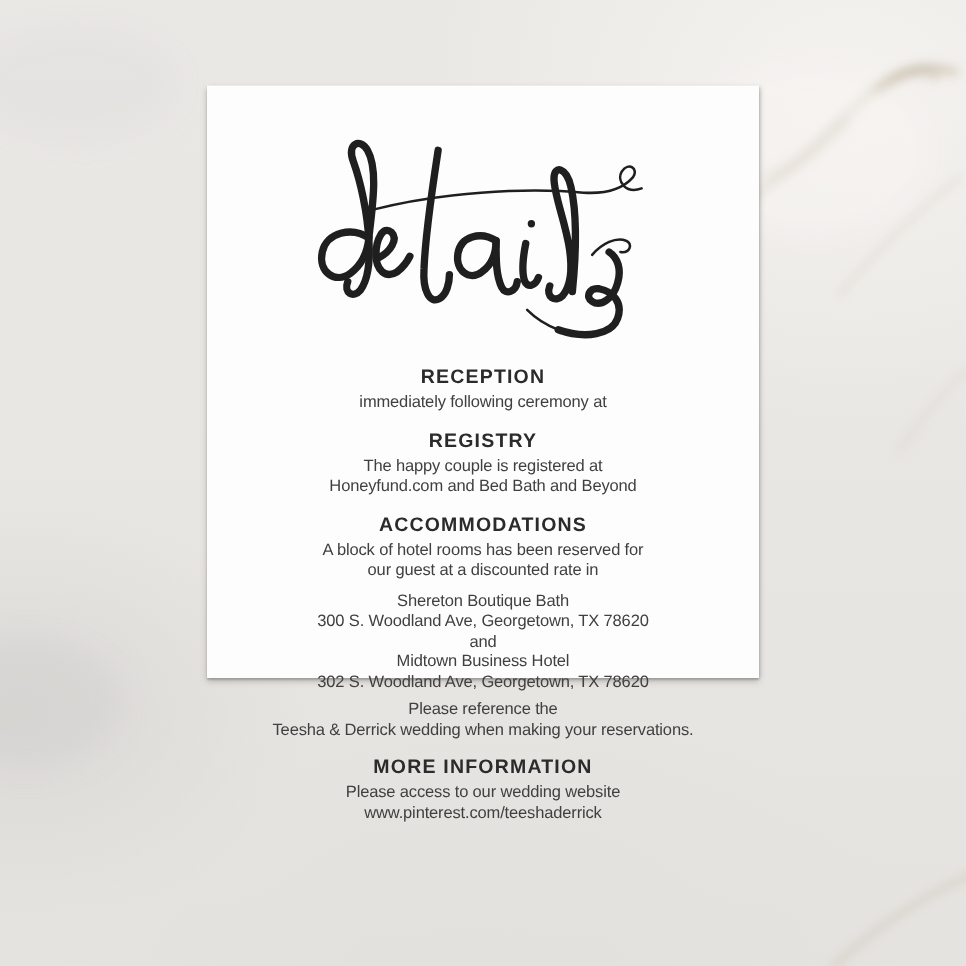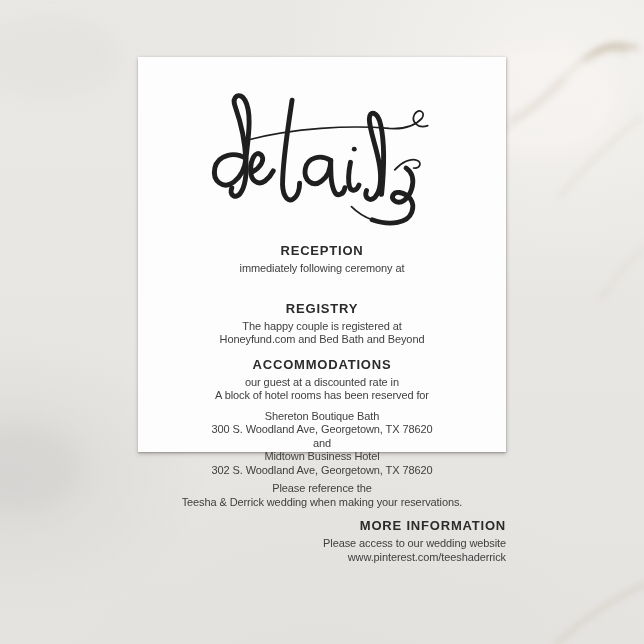--- a/index.html
+++ b/index.html
@@ -27,25 +27,25 @@
 
   .sec-heading {
     font-size: 13px; font-weight: bold; letter-spacing: .8px; line-height: 16px;
     color: var(--heading-text, #2b2b2b); margin-bottom: 3px;
   }
   .body-line {
     font-size: 11px; line-height: 13.5px; letter-spacing: -.1px;
     color: var(--body-text, #404040);
   }
   #sec-reception { margin-top: 10px; }
-  #sec-registry { margin-top: 25px; }
+  #sec-registry { margin-top: 10px; }
   #sec-accommodations { margin-top: 10px; }
   .hotels { margin-top: 7px; }
   .reference { margin-top: 5px; }
-  #sec-more-info { margin-top: 9px; text-align: right; }
+  #sec-more-info { margin-top: 9px; }
 </style>
 </head>
 <body>
 
 <svg class="veins" width="644" height="644" viewBox="0 0 644 644" aria-hidden="true">
   <defs>
     <filter id="soft" x="-30%" y="-30%" width="160%" height="160%">
       <feGaussianBlur stdDeviation="3.2"></feGaussianBlur>
     </filter>
     <filter id="softer" x="-60%" y="-60%" width="220%" height="220%">
@@ -102,22 +102,22 @@
   </div>
 
   <div class="section" id="sec-registry">
     <div class="sec-heading">REGISTRY</div>
     <div class="body-line">The happy couple is registered at</div>
     <div class="body-line">Honeyfund.com and Bed Bath and Beyond</div>
   </div>
 
   <div class="section" id="sec-accommodations">
     <div class="sec-heading">ACCOMMODATIONS</div>
+    <div class="body-line">A block of hotel rooms has been reserved for</div>
     <div class="body-line">our guest at a discounted rate in</div>
-    <div class="body-line">A block of hotel rooms has been reserved for</div>
 
     <div class="hotels">
       <div class="body-line">Shereton Boutique Bath</div>
       <div class="body-line">300 S. Woodland Ave, Georgetown, TX 78620</div>
       <div class="body-line">and</div>
       <div class="body-line">Midtown Business Hotel</div>
       <div class="body-line">302 S. Woodland Ave, Georgetown, TX 78620</div>
     </div>
 
     <div class="reference">

